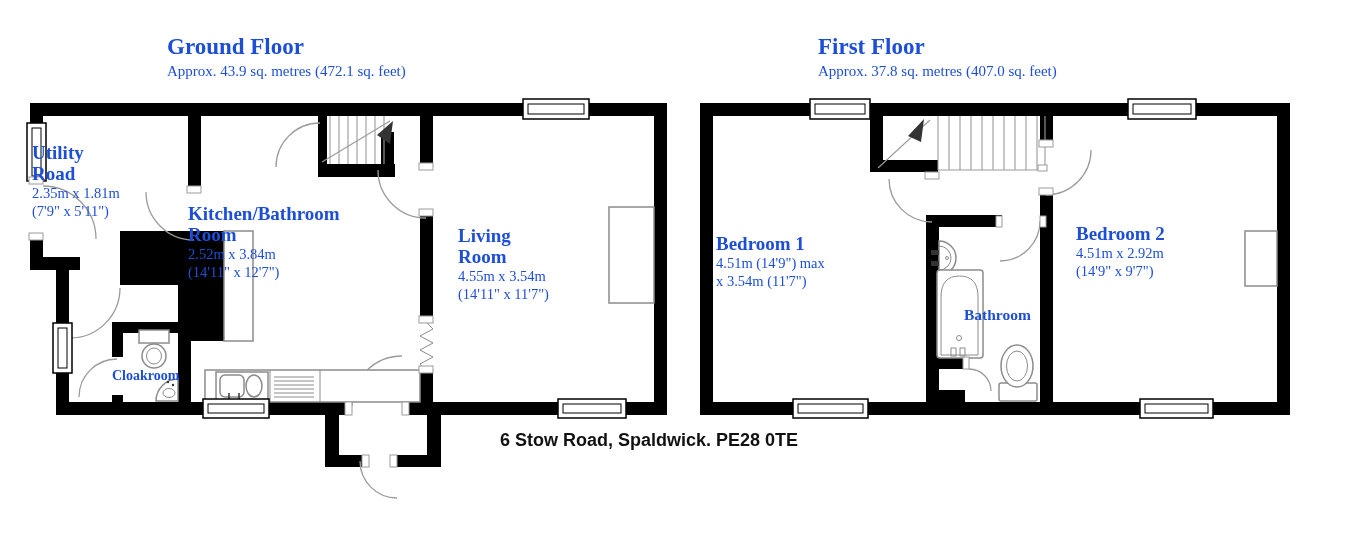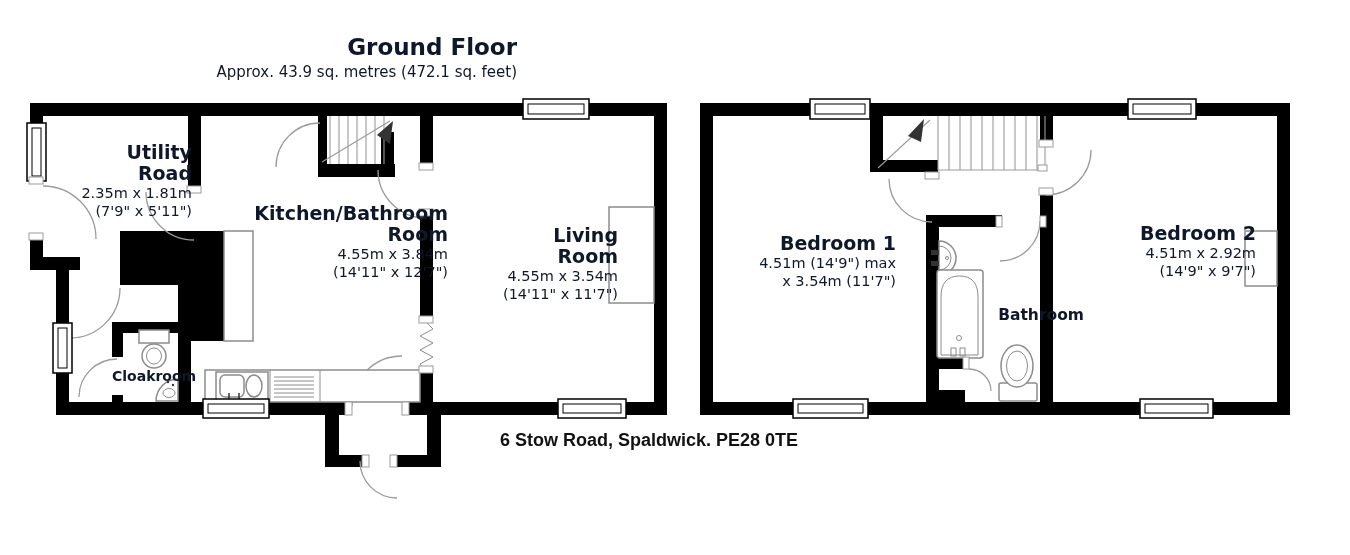--- a/index.html
+++ b/index.html
@@ -1,19 +1,19 @@
 <!DOCTYPE html>
 <html><head>
 <meta charset="utf-8">
 <style>
   html,body { margin:0; padding:0; background:#fff; }
   .canvas { position:relative; width:1350px; height:555px; background:#fff;
             font-family:"DejaVu Sans",sans-serif; overflow:hidden; }
   .plan-svg { position:absolute; left:0; top:0; }
-  .lbl { position:absolute; text-align:right; color:#0f172a; }
+  .lbl { position:absolute; text-align:left; color:#1d4ed8;font-family:Liberation Serif, serif; }
   .floor-title { font-weight:bold; font-size:23px; }
   .floor-approx { font-size:15px; margin-top:3px; }
   .room-name { font-weight:bold; font-size:19px; line-height:21px; }
   .room-dims { font-size:14.5px; line-height:18px; }
   .bath-label { font-weight:bold; font-size:15.5px;margin-left:27px; }
   .cloak-label { font-weight:bold; font-size:14px; }
   .footer { position:absolute; left:500px; top:430px; text-align:right;
             font-family:"Liberation Sans",sans-serif; color:#222; }
   .addr { font-weight:bold; font-size:18px; color:#111; }
   .disc { font-size:12.5px; line-height:15px; margin-top:4px; color:#333; }
@@ -264,32 +264,36 @@
       <rect class="jamb" x="963" y="357" width="6" height="12"></rect>
     </g>
   </g>
 </svg>
 
 <div class="lbl" style="left:167px; top:34px; width:350px;">
   <div class="floor-title">Ground Floor</div>
   <div class="floor-approx">Approx. 43.9 sq. metres (472.1 sq. feet)</div>
 </div>
 
+<div class="lbl" style="left:818px; top:34px; width:350px;">
+  <div class="floor-title">First Floor</div>
+  <div class="floor-approx">Approx. 37.8 sq. metres (407.0 sq. feet)</div>
+</div>
 
 <div class="lbl" style="left:32px; top:142px; width:160px;">
   <div class="room-name">Utility</div>
   <div class="room-name">Road</div>
   <div class="room-dims">2.35m x 1.81m</div>
   <div class="room-dims">(7'9" x 5'11")</div>
 </div>
 
 <div class="lbl" style="left:188px; top:203px; width:260px;">
   <div class="room-name">Kitchen/Bathroom</div>
   <div class="room-name">Room</div>
-  <div class="room-dims">4.55m x 3.84m</div>
+  <div class="room-dims">2.52m x 3.84m</div>
   <div class="room-dims">(14'11" x 12'7")</div>
 </div>
 
 <div class="lbl" style="left:458px; top:225px; width:160px;">
   <div class="room-name">Living</div>
   <div class="room-name">Room</div>
   <div class="room-dims">4.55m x 3.54m</div>
   <div class="room-dims">(14'11" x 11'7")</div>
 </div>
 

